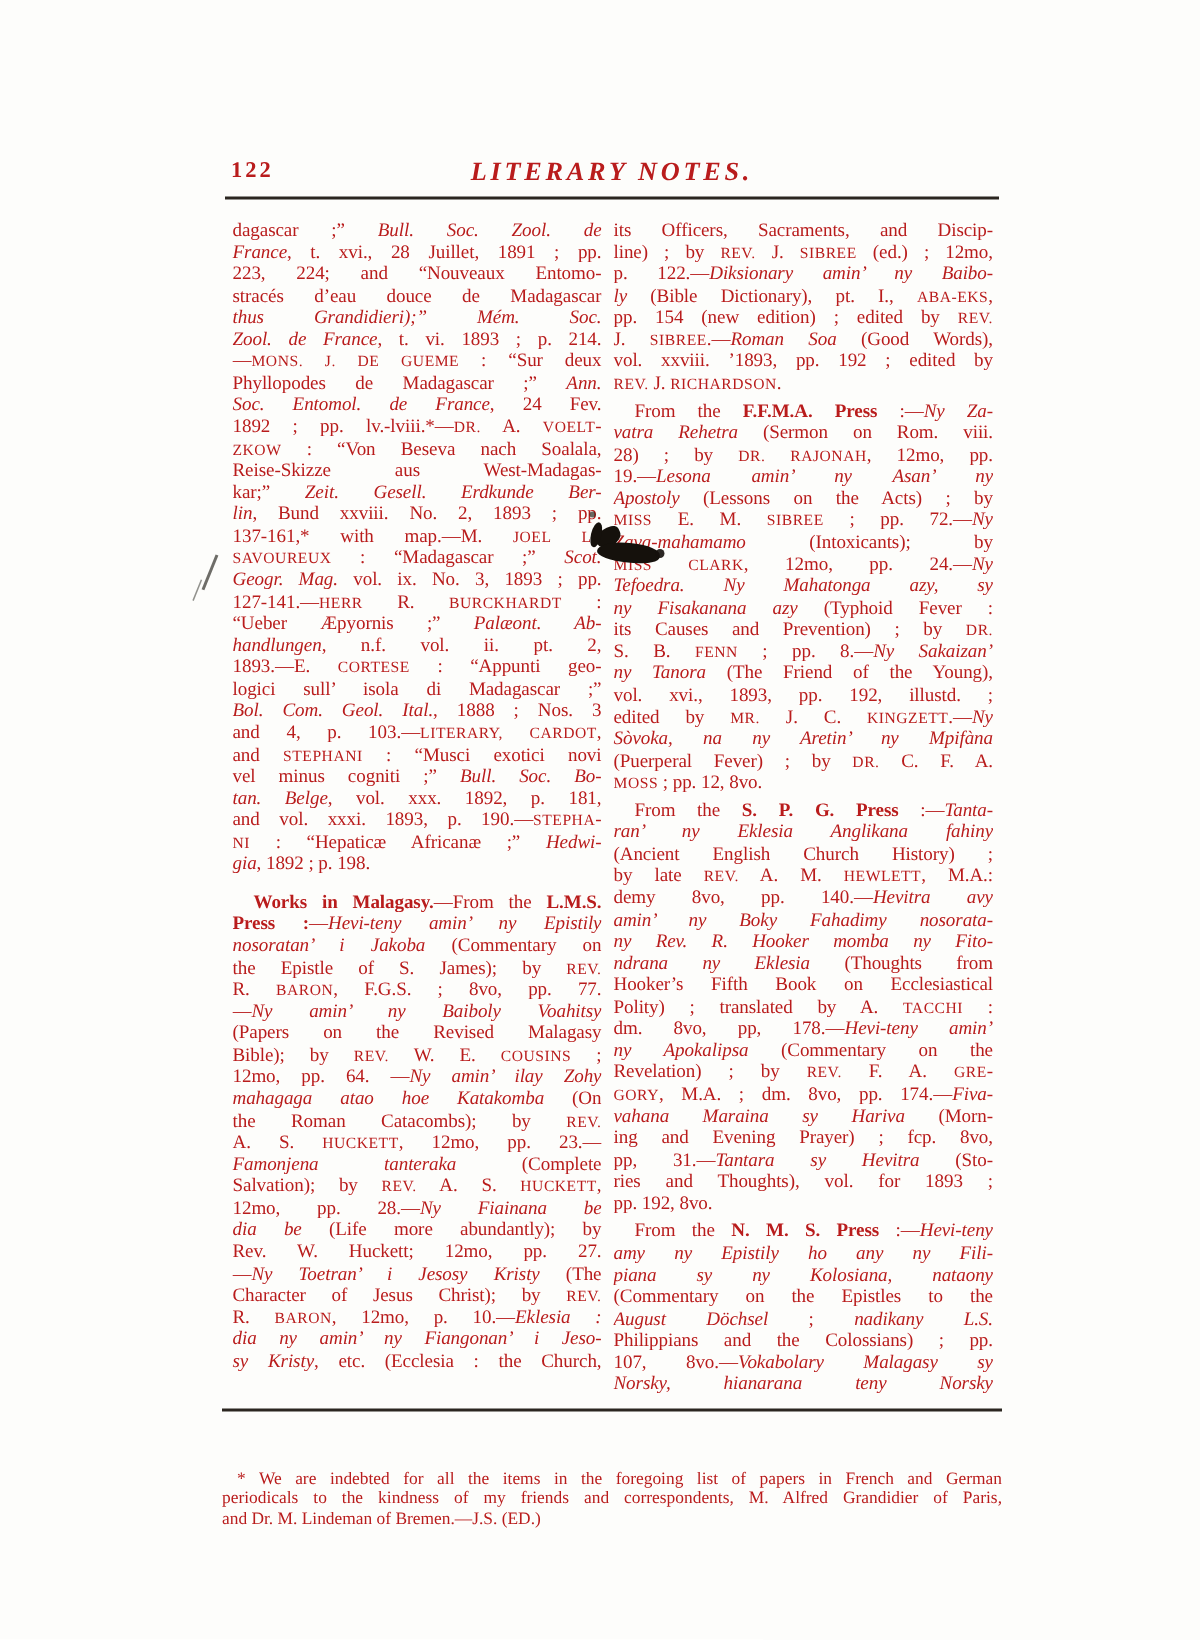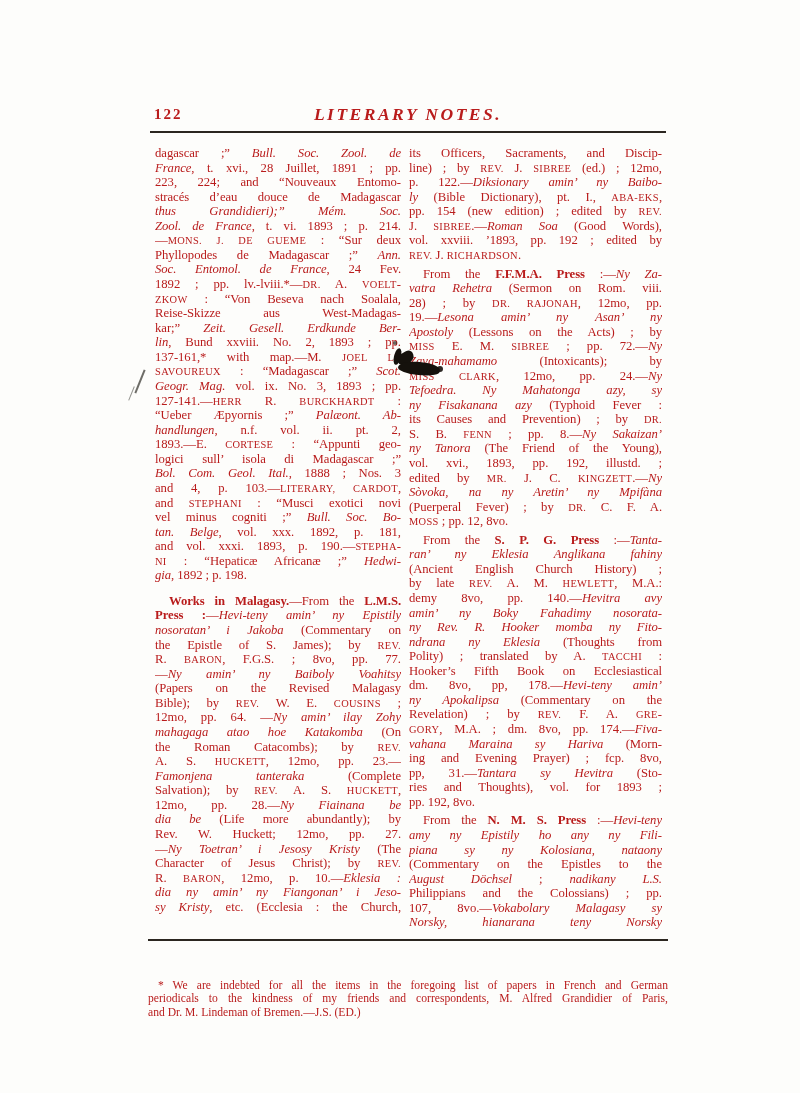--- a/index.html
+++ b/index.html
@@ -138,22 +138,22 @@
       <div class="line">(Puerperal Fever) ; by <span class="sc">DR.</span> C. F. A.</div>
       <div class="line end"><span class="sc">MOSS</span> ; pp. 12, 8vo.</div>
       <div class="line para">From the <b>S. P. G. Press</b> :—<i>Tanta-</i></div>
       <div class="line"><i>ran’ ny Eklesia Anglikana fahiny</i></div>
       <div class="line">(Ancient English Church History) ;</div>
       <div class="line">by late <span class="sc">REV.</span> A. M. <span class="sc">HEWLETT</span>, M.A.:</div>
       <div class="line">demy 8vo, pp. 140.—<i>Hevitra avy</i></div>
       <div class="line"><i>amin’ ny Boky Fahadimy nosorata-</i></div>
       <div class="line"><i>ny Rev. R. Hooker momba ny Fito-</i></div>
       <div class="line"><i>ndrana ny Eklesia</i> (Thoughts from</div>
+      <div class="line">Hooker’s Fifth Book on Ecclesiastical</div>
       <div class="line">Polity) ; translated by A. <span class="sc">TACCHI</span> :</div>
-      <div class="line">Hooker’s Fifth Book on Ecclesiastical</div>
       <div class="line">dm. 8vo, pp, 178.—<i>Hevi-teny amin’</i></div>
       <div class="line"><i>ny Apokalipsa</i> (Commentary on the</div>
       <div class="line">Revelation) ; by <span class="sc">REV.</span> F. A. <span class="sc">GRE</span>-</div>
       <div class="line"><span class="sc">GORY</span>, M.A. ; dm. 8vo, pp. 174.—<i>Fiva-</i></div>
       <div class="line"><i>vahana Maraina sy Hariva</i> (Morn-</div>
       <div class="line">ing and Evening Prayer) ; fcp. 8vo,</div>
       <div class="line">pp, 31.—<i>Tantara sy Hevitra</i> (Sto-</div>
       <div class="line">ries and Thoughts), vol. for 1893 ;</div>
       <div class="line end">pp. 192, 8vo.</div>
       <div class="line para">From the <b>N. M. S. Press</b> :—<i>Hevi-teny</i></div>

